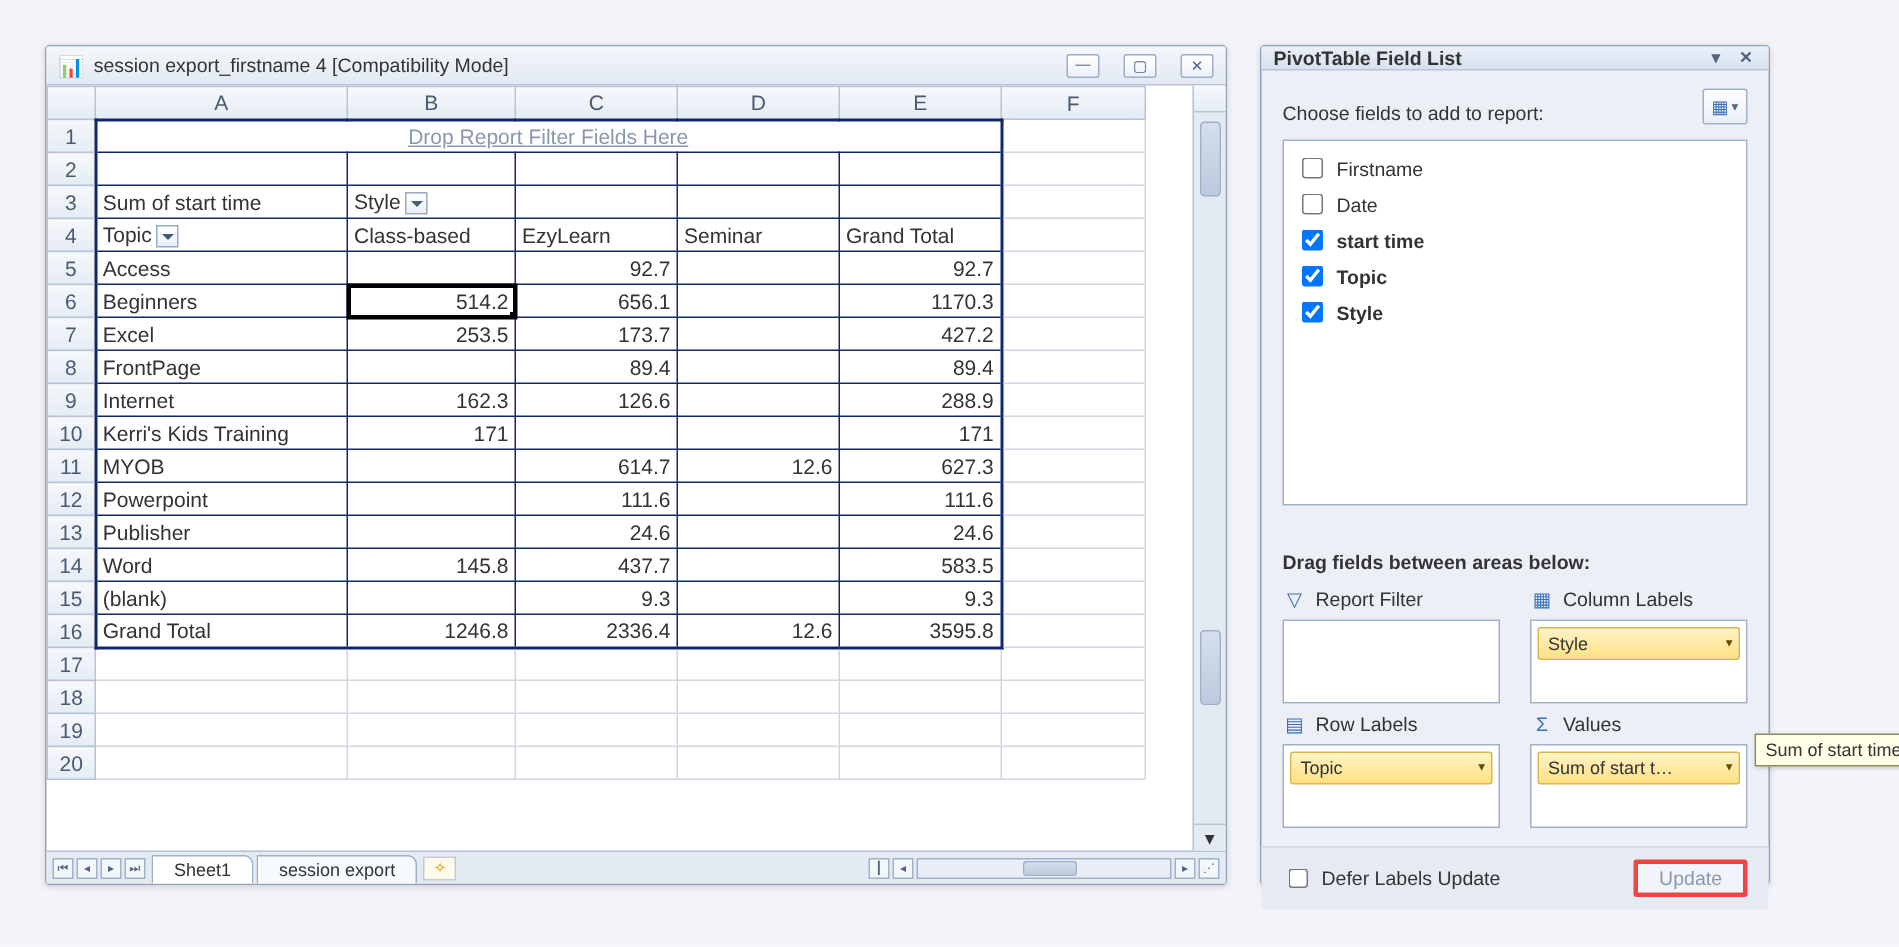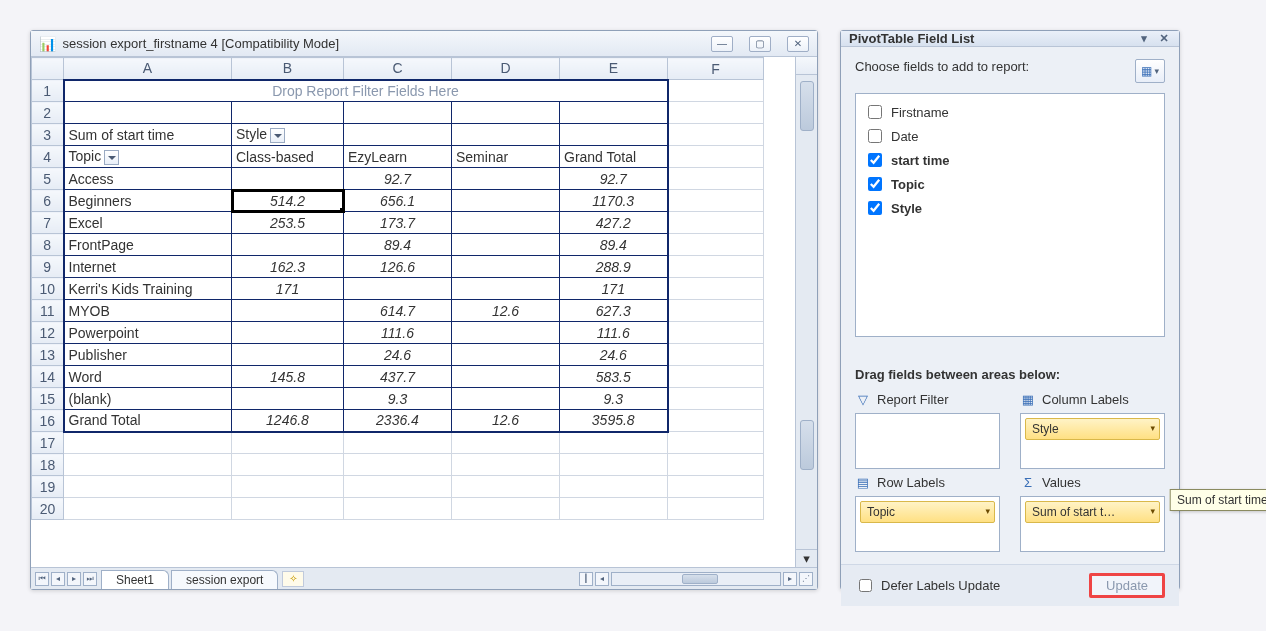--- a/index.html
+++ b/index.html
@@ -101,33 +101,33 @@
     width: 32px;
     text-align: center;
   }
   th.colhdr { height: 20px; }
   th.corner { width:32px; }
   th.colB {
     background: linear-gradient(#ffe9a0,#ffd95a);
     border-top: 2px solid #f6a100;
     color:#6b4a00;
   }
-  td.right { text-align: center; font-style: italic; }
+  td.right { text-align: right; }
   .pivot-cell {
     border: 1px solid #10276a !important;
     background:#fff;
   }
   .pivot-top { border-top: 2px solid #10276a !important; }
   .pivot-bottom { border-bottom: 2px solid #10276a !important; }
   .pivot-left { border-left: 2px solid #10276a !important; }
   .pivot-right { border-right: 2px solid #10276a !important; }
   .pivot-sep-r { border-right:1px solid #10276a !important; }
   .pivot-sep-b { border-bottom:1px solid #10276a !important; }
   .filter-hint {
-    text-align:center; color:#8a98ae; font-size:14px;
+    text-align:center; color:#8a98ae; font-size:14px;text-decoration:underline;
   }
   .active-cell {
     outline: 3px solid #000;
     outline-offset: -2px;
     position: relative;
   }
   .active-cell::after{
     content:"";
     position:absolute; right:-3px; bottom:-3px;
     width:6px; height:6px; background:#000;
@@ -205,21 +205,21 @@
     display:flex; align-items:center; padding:0 8px;
     font-weight:bold; font-size:13px;
   }
   .panel-title .spacer{flex:1;}
   .panel-title .pb {
     width:14px;height:14px;margin-left:6px;
     display:inline-flex;align-items:center;justify-content:center;
     color:#52647e; font-size:11px;
   }
   .panel-body { padding:12px 14px; display:flex; flex-direction:column; gap:10px; flex:1; }
-  .choose-row { display:flex; align-items:flex-start; }
+  .choose-row { display:flex; align-items:flex-end; }
   .choose-row .spacer{flex:1;}
   .layout-btn {
     width:30px;height:24px;border:1px solid #9fb0c8;background:linear-gradient(#fff,#e8eef8);
     border-radius:2px; display:inline-flex;align-items:center;justify-content:center;
     position:relative;
   }
   .layout-btn::after{content:"▾"; font-size:9px; margin-left:2px; color:#52647e;}
   .layout-btn .ic{font-size:12px;color:#3a6fb7;}
   .fields-box {
     background:#fff; border:1px solid #9fb0c8;

